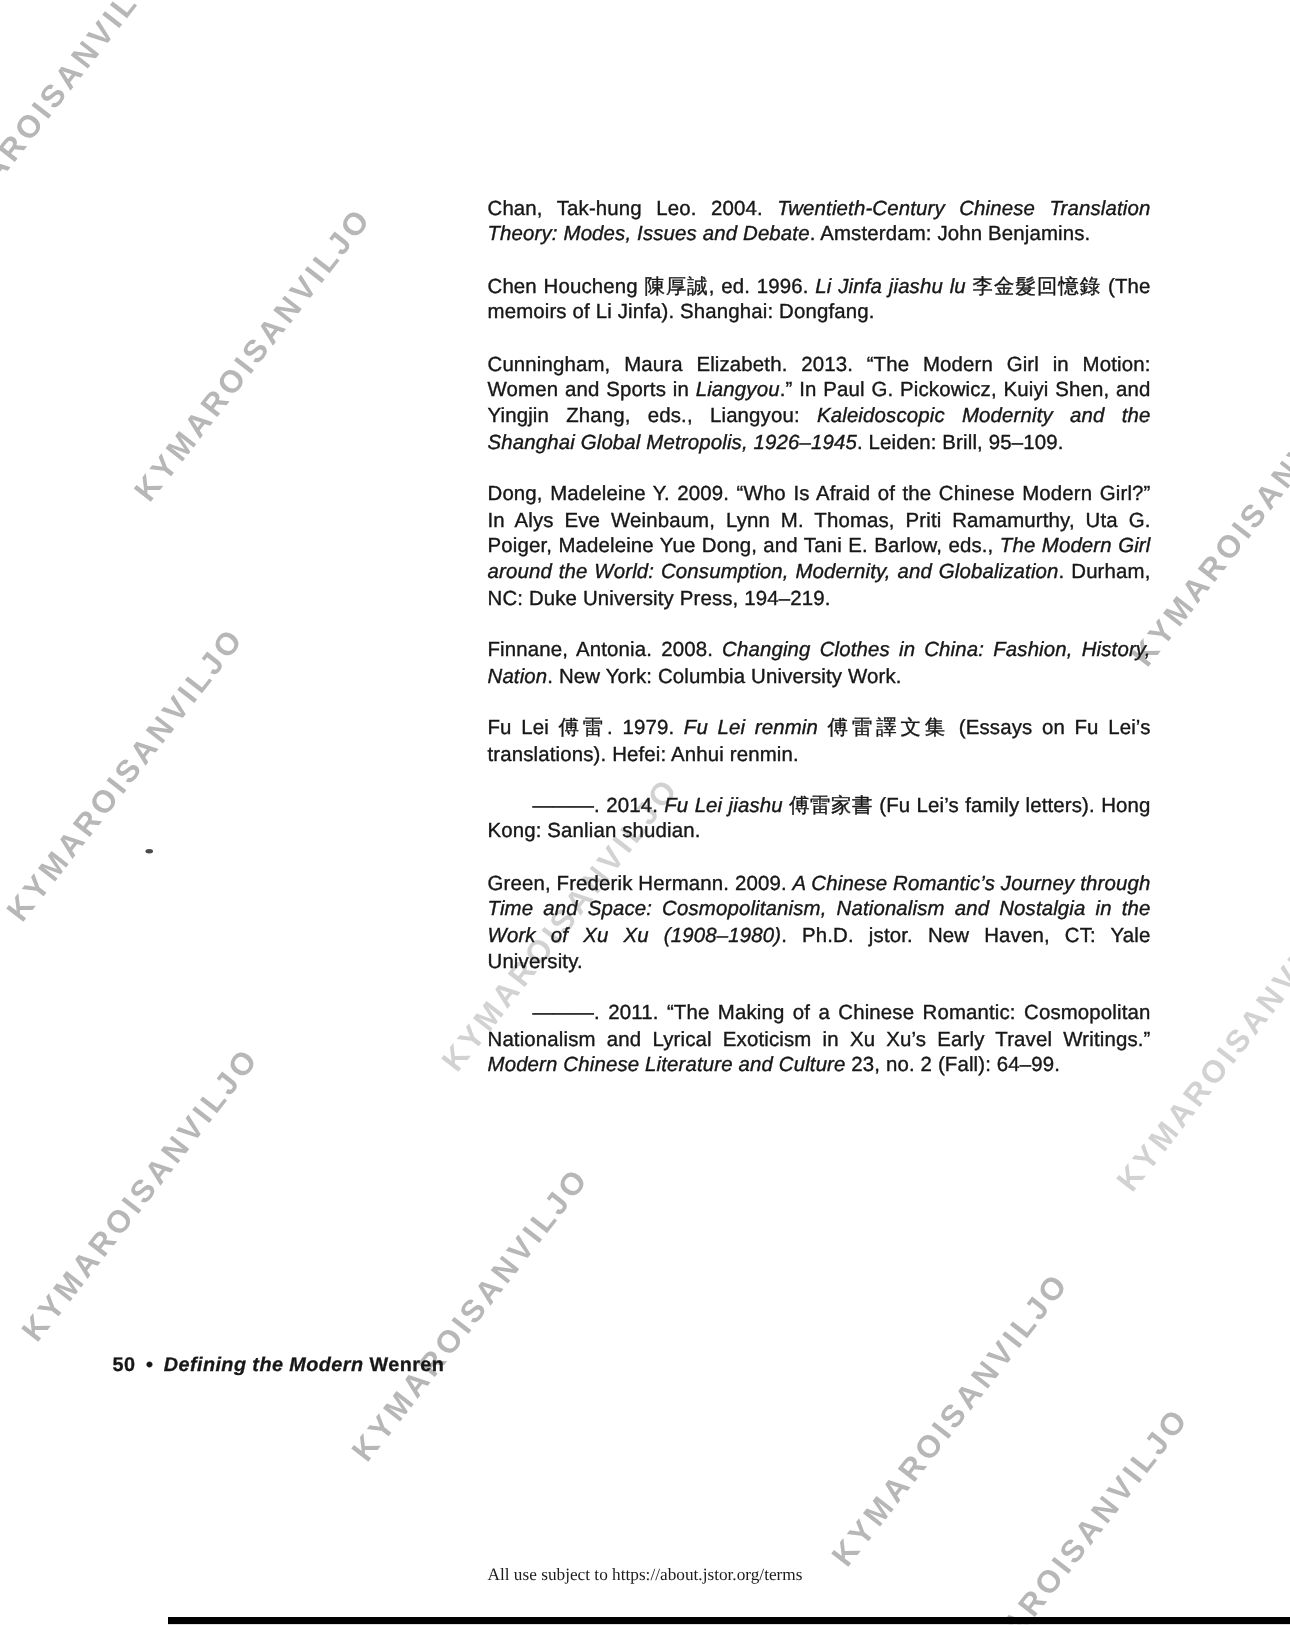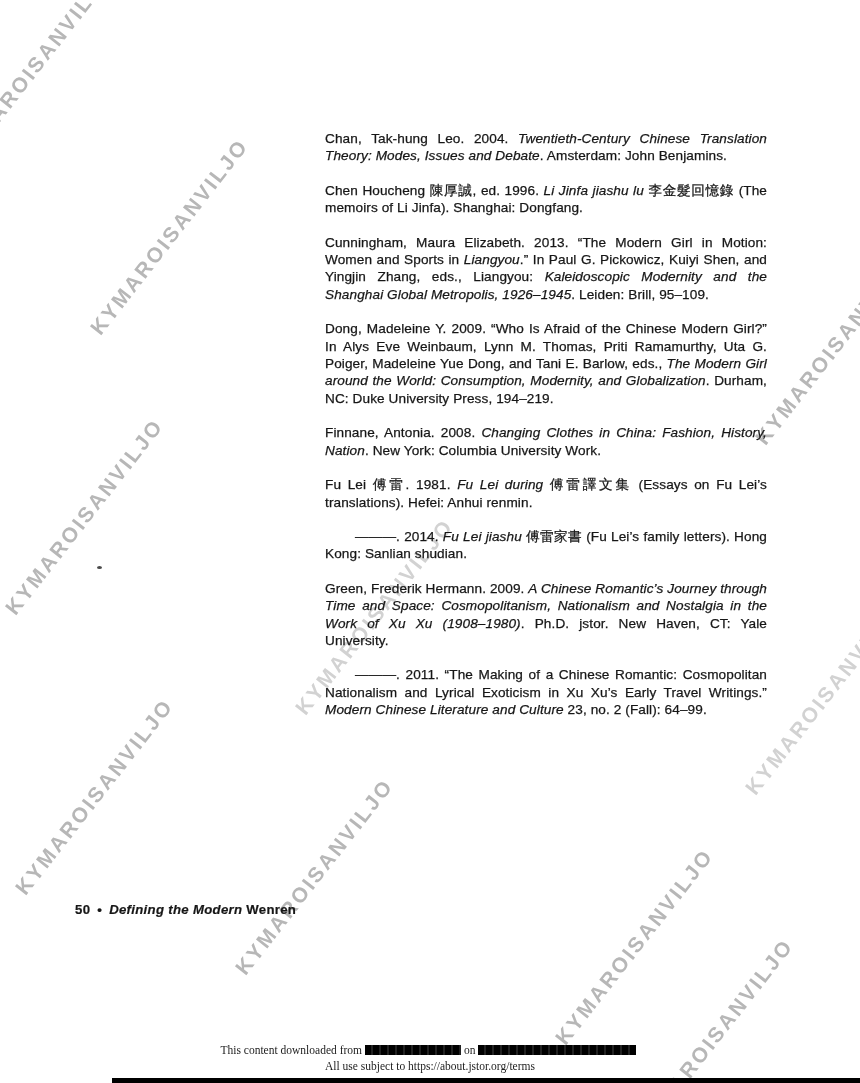--- a/index.html
+++ b/index.html
@@ -70,36 +70,33 @@
     <div class="wm" style="left:640px; top:1120px;">KYMAROISANVILJO</div>
     <div class="wm faint" style="left:300px; top:700px;">KYMAROISANVILJO</div>
   </div>
 
   <main class="refs">
       <p class="ref"><span class="rm">Chan, Tak-hung Leo. 2004. </span><span class="it">Twentieth-Century Chinese Translation Theory: Modes, Issues and Debate</span><span class="rm">. Amsterdam: John Benjamins.</span></p>
       <p class="ref"><span class="rm">Chen Houcheng 陳厚誠, ed. 1996. </span><span class="it">Li Jinfa jiashu lu</span><span class="rm"> 李金髮回憶錄 (The memoirs of Li Jinfa). Shanghai: Dongfang.</span></p>
       <p class="ref"><span class="rm">Cunningham, Maura Elizabeth. 2013. “The Modern Girl in Motion: Women and Sports in </span><span class="it">Liangyou</span><span class="rm">.” In Paul G. Pickowicz, Kuiyi Shen, and Yingjin Zhang, eds., Liangyou: </span><span class="it">Kaleidoscopic Modernity and the Shanghai Global Metropolis, 1926–1945</span><span class="rm">. Leiden: Brill, 95–109.</span></p>
       <p class="ref"><span class="rm">Dong, Madeleine Y. 2009. “Who Is Afraid of the Chinese Modern Girl?” In Alys Eve Weinbaum, Lynn M. Thomas, Priti Ramamurthy, Uta G. Poiger, Madeleine Yue Dong, and Tani E. Barlow, eds., </span><span class="it">The Modern Girl around the World: Consumption, Modernity, and Globalization</span><span class="rm">. Durham, NC: Duke University Press, 194–219.</span></p>
       <p class="ref"><span class="rm">Finnane, Antonia. 2008. </span><span class="it">Changing Clothes in China: Fashion, History, Nation</span><span class="rm">. New York: Columbia University Work.</span></p>
-      <p class="ref"><span class="rm">Fu Lei 傅雷. 1981. </span><span class="it">Fu Lei during</span><span class="rm"> 傅雷譯文集 (Essays on Fu Lei’s translations). Hefei: Anhui renmin.</span></p>
+      <p class="ref"><span class="rm">Fu Lei 傅雷. 1979. </span><span class="it">Fu Lei renmin</span><span class="rm"> 傅雷譯文集 (Essays on Fu Lei’s translations). Hefei: Anhui renmin.</span></p>
       <p class="ref indent"><span class="rm">———. 2014. </span><span class="it">Fu Lei jiashu</span><span class="rm"> 傅雷家書 (Fu Lei’s family letters). Hong Kong: Sanlian shudian.</span></p>
       <p class="ref"><span class="rm">Green, Frederik Hermann. 2009. </span><span class="it">A Chinese Romantic’s Journey through Time and Space: Cosmopolitanism, Nationalism and Nostalgia in the Work of Xu Xu (1908–1980)</span><span class="rm">. Ph.D. jstor. New Haven, CT: Yale University.</span></p>
       <p class="ref indent"><span class="rm">———. 2011. “The Making of a Chinese Romantic: Cosmopolitan Nationalism and Lyrical Exoticism in Xu Xu’s Early Travel Writings.” </span><span class="it">Modern Chinese Literature and Culture</span><span class="rm"> 23, no. 2 (Fall): 64–99.</span></p>
     </main>
 
   <div class="footer">
     <span>50</span>
     <span class="sep">•</span>
     <span class="it">Defining the Modern</span>
     <span>Wenren</span>
   </div>
 
   <div class="jstor">
-    <div>
-      <span>This content downloaded from</span><span class="redacted redacted-ip"></span><span>on</span><span class="redacted redacted-date"></span>
-    </div>
     <div>All use subject to https://about.jstor.org/terms</div>
   </div>
 
   <div class="bottom-strip"></div>
   <div class="speck"></div>
 
 </div>
 
 </body></html>

